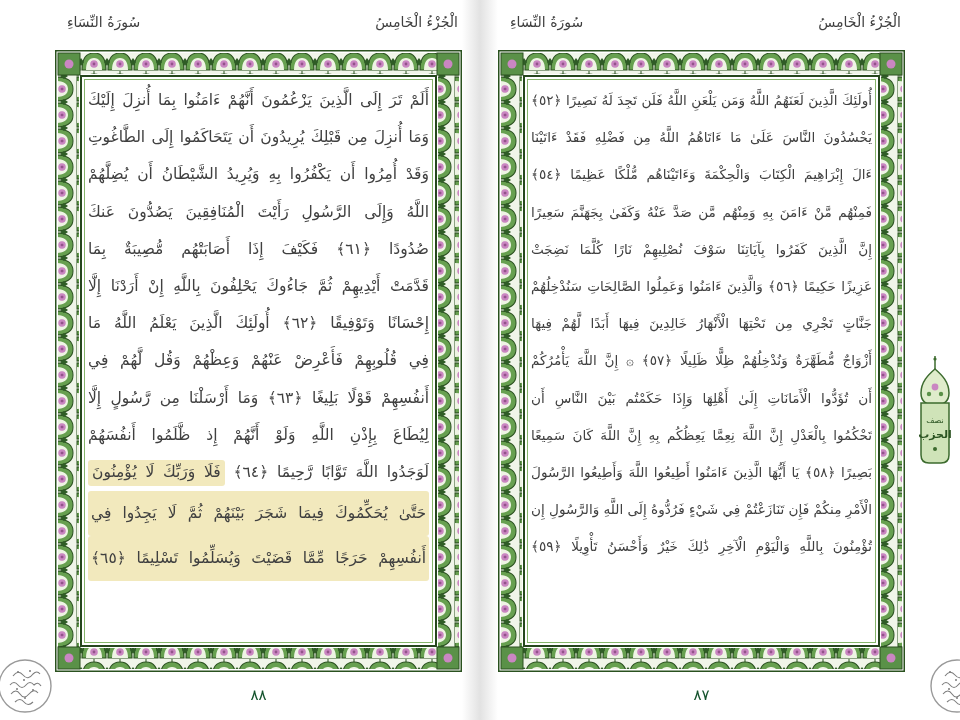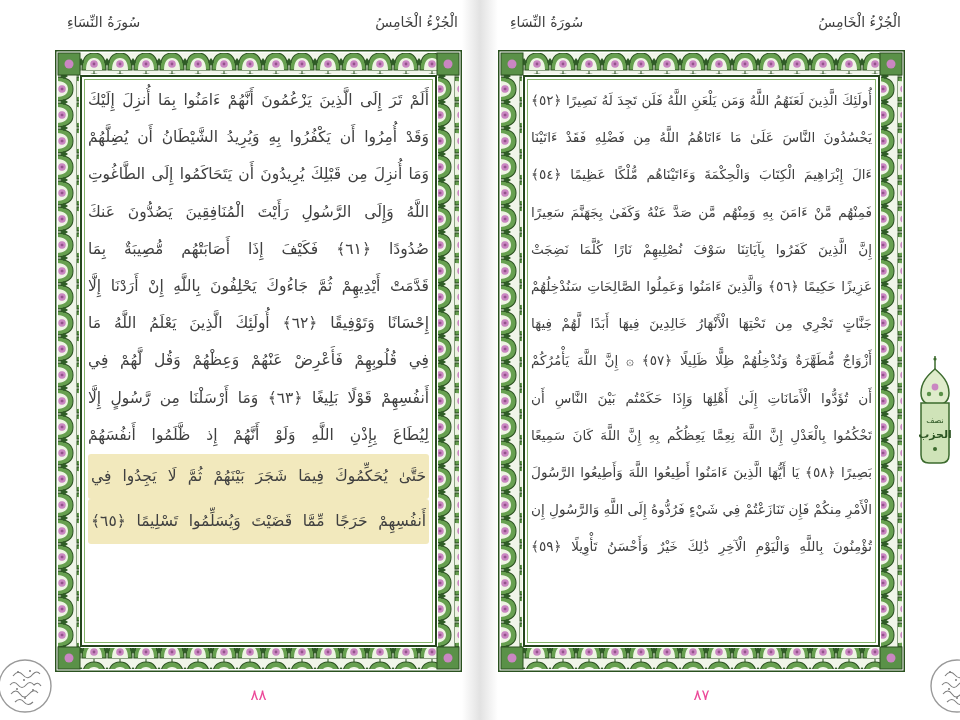--- a/index.html
+++ b/index.html
@@ -31,21 +31,21 @@
     text-align:justify;text-align-last:justify;
     font-size:15.5px;color:#404040;
     letter-spacing:0;
   }
   .page-right .line{font-size:13.6px;word-spacing:-0.5px;}
   .hl{background:#f2e9bd;border-radius:3px;}
   span.hl{padding:3px 4px 5px 4px;}
   .line.hl{padding:4px 3px;}
   .page-num{
     position:absolute;bottom:-32px;left:0;width:100%;
-    text-align:center;font-size:15px;color:#ec4899;
+    text-align:center;font-size:15px;color:#14532d;
   }
   .hizb-marker{position:absolute;right:3px;top:356px;}
   .seal{position:absolute;}
   .seal-left{left:-3px;top:650px;}
   .seal-right{right:-27px;top:650px;}
 </style>
 </head>
 <body>
 
 <div class="spine"></div>
@@ -93,29 +93,30 @@
       <rect x="3" y="597" width="22" height="22" fill="#5a9148" stroke="#2a511f"></rect>
         <circle cx="14" cy="608" r="4.5" fill="#ca86c2"></circle>
       <rect x="382" y="597" width="22" height="22" fill="#5a9148" stroke="#2a511f"></rect>
         <circle cx="393" cy="608" r="4.5" fill="#ca86c2"></circle>
     </g>
     <rect x="26" y="26" width="355" height="570" fill="#ffffff" stroke="#26471d" stroke-width="2"></rect>
     <rect x="29.5" y="29.5" width="348" height="563" fill="none" stroke="#86b56b" stroke-width="1"></rect>
   </svg>
   <div class="text-area">
     <div class="line">أَلَمْ تَرَ إِلَى الَّذِينَ يَزْعُمُونَ أَنَّهُمْ ءَامَنُوا بِمَا أُنزِلَ إِلَيْكَ</div>
+    <div class="line">وَمَا أُنزِلَ مِن قَبْلِكَ يُرِيدُونَ أَن يَتَحَاكَمُوا إِلَى الطَّاغُوتِ</div>
     <div class="line">وَقَدْ أُمِرُوا أَن يَكْفُرُوا بِهِ وَيُرِيدُ الشَّيْطَانُ أَن يُضِلَّهُمْ</div>
-    <div class="line">وَمَا أُنزِلَ مِن قَبْلِكَ يُرِيدُونَ أَن يَتَحَاكَمُوا إِلَى الطَّاغُوتِ</div>
     <div class="line">اللَّهُ وَإِلَى الرَّسُولِ رَأَيْتَ الْمُنَافِقِينَ يَصُدُّونَ عَنكَ</div>
     <div class="line">صُدُودًا ﴿٦١﴾ فَكَيْفَ إِذَا أَصَابَتْهُم مُّصِيبَةٌ بِمَا</div>
     <div class="line">قَدَّمَتْ أَيْدِيهِمْ ثُمَّ جَاءُوكَ يَحْلِفُونَ بِاللَّهِ إِنْ أَرَدْنَا إِلَّا</div>
     <div class="line">إِحْسَانًا وَتَوْفِيقًا ﴿٦٢﴾ أُولَئِكَ الَّذِينَ يَعْلَمُ اللَّهُ مَا</div>
     <div class="line">فِي قُلُوبِهِمْ فَأَعْرِضْ عَنْهُمْ وَعِظْهُمْ وَقُل لَّهُمْ فِي</div>
     <div class="line">أَنفُسِهِمْ قَوْلًا بَلِيغًا ﴿٦٣﴾ وَمَا أَرْسَلْنَا مِن رَّسُولٍ إِلَّا</div>
     <div class="line">لِيُطَاعَ بِإِذْنِ اللَّهِ وَلَوْ أَنَّهُمْ إِذ ظَّلَمُوا أَنفُسَهُمْ</div>
+    <div class="line"><span>لَوَجَدُوا اللَّهَ تَوَّابًا رَّحِيمًا ﴿٦٤﴾</span> <span class="hl">فَلَا وَرَبِّكَ لَا يُؤْمِنُونَ</span></div>
     <div class="line hl">حَتَّىٰ يُحَكِّمُوكَ فِيمَا شَجَرَ بَيْنَهُمْ ثُمَّ لَا يَجِدُوا فِي</div>
     <div class="line hl">أَنفُسِهِمْ حَرَجًا مِّمَّا قَضَيْتَ وَيُسَلِّمُوا تَسْلِيمًا ﴿٦٥﴾</div>
   </div>
   <div class="page-num">٨٨</div>
 </div>
 
 <div class="page page-right">
   <div class="page-head">
     <span>الْجُزْءُ الْخَامِسُ</span>
     <span>سُورَةُ النِّسَاءِ</span>

